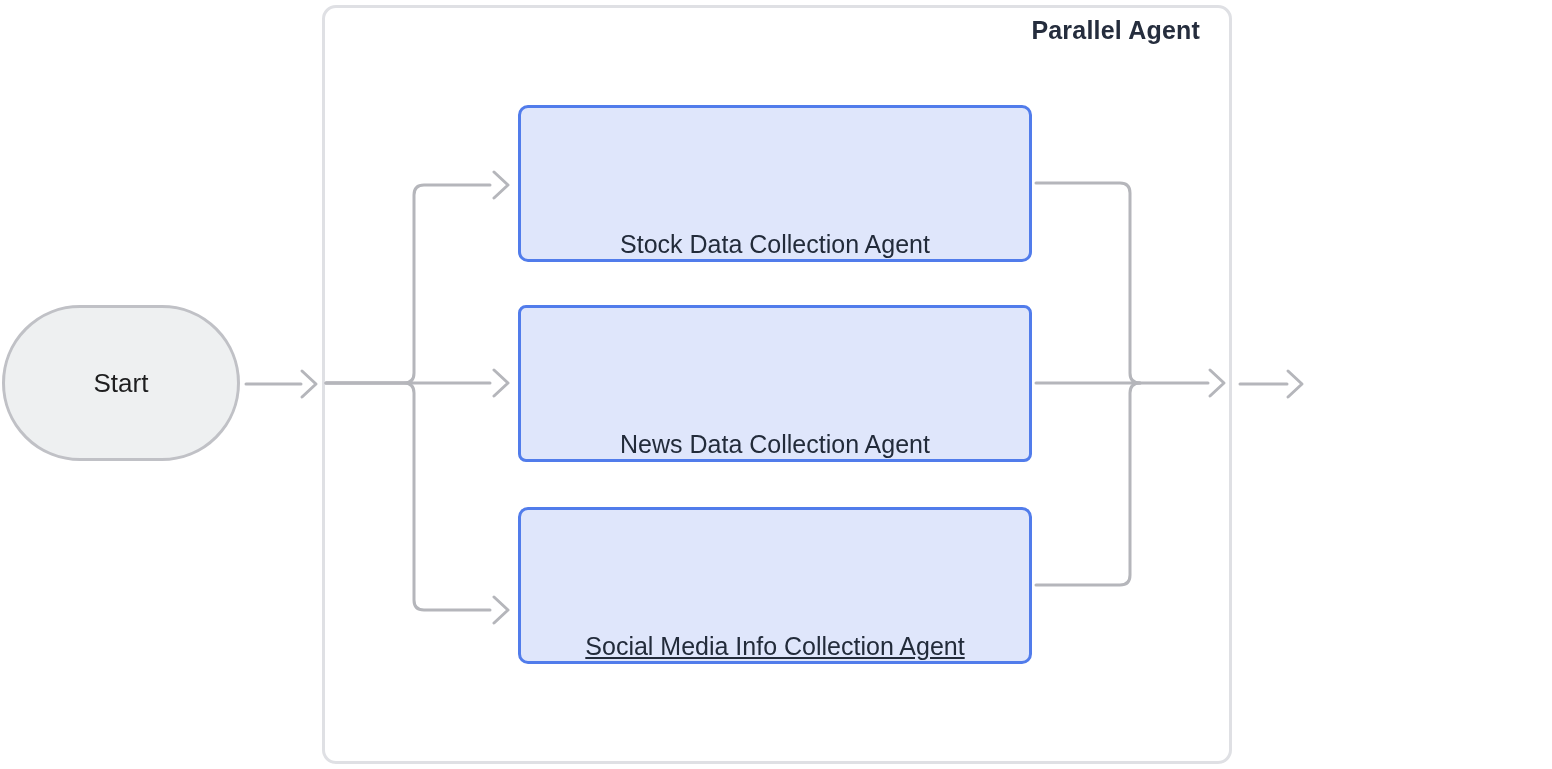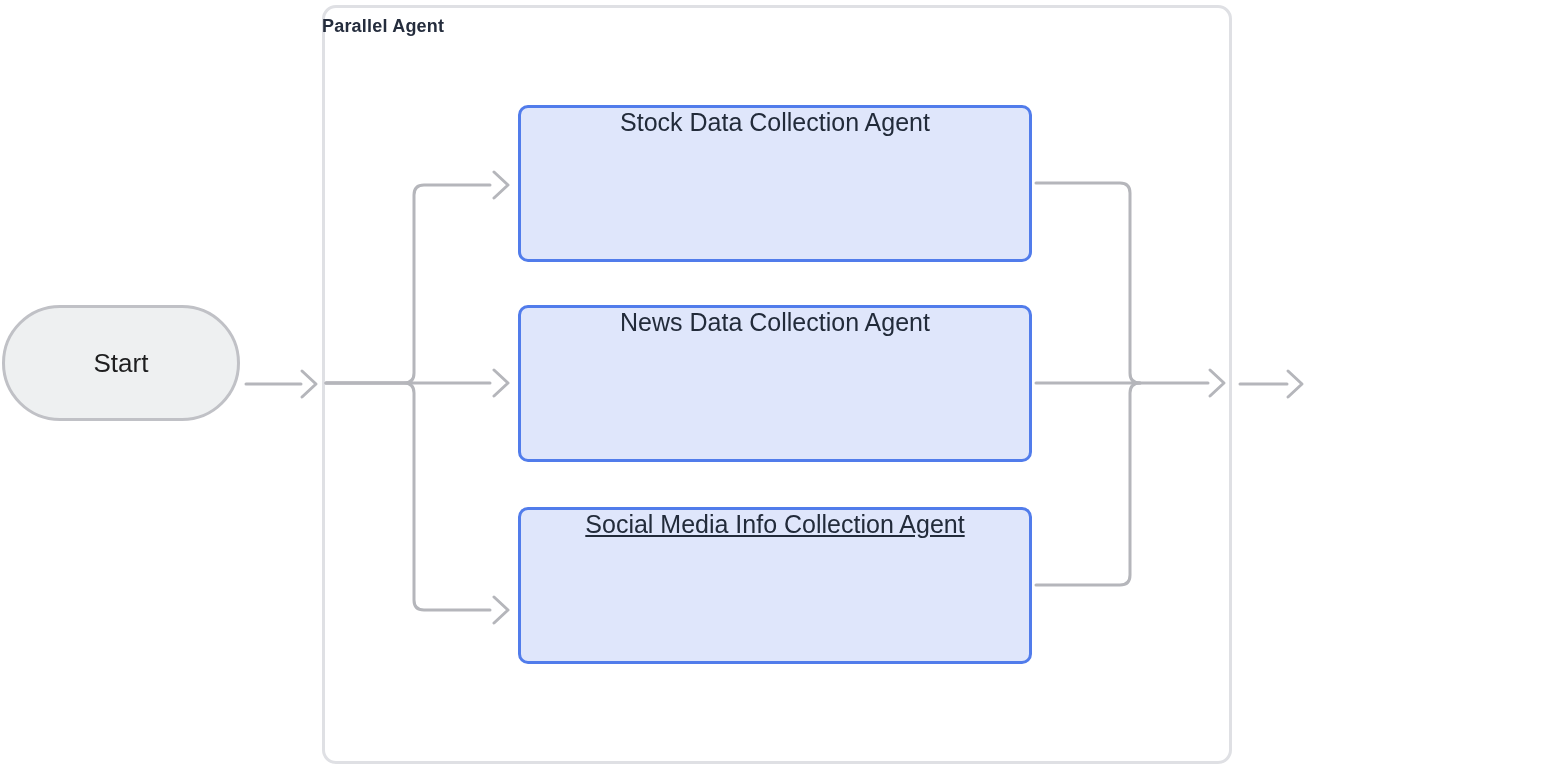--- a/index.html
+++ b/index.html
@@ -45,48 +45,48 @@
     left: 322px; top: 5px;
     width: 910px; height: 759px;
     background: transparent;
     border: 3px solid var(--container-border);
     border-radius: 14px;
   }
   .subgraph-title {
     position: absolute;
     left: 322px; top: 16px;
     width: 878px;
-    text-align: left;
-    font-size: 18px;
+    text-align: right;
+    font-size: 25px;
     font-weight: 700;
     color: var(--title-text);
     letter-spacing: 0.2px;
   }
   .agent-box {
     position: absolute;
     left: 518px;
     width: 514px;
     height: 157px;
     background: var(--agent-fill);
     border: 3px solid var(--agent-border);
     border-radius: 10px;
     display: flex;
-    align-items: flex-start;
+    align-items: flex-end;
     justify-content: center;
     font-size: 25px;
     color: var(--agent-text);
   }
   .agent-box.pos-1 { top: 105px; }
-  .agent-box.pos-2 { top: 305px; }
+  .agent-box.pos-2 { top: 305px; border-radius: 8px; }
   .agent-box.pos-3 { top: 507px; text-decoration: underline; }
   .terminal {
     position: absolute;
     top: 305px;
     width: 238px;
-    height: 116px;
+    height: 156px;
     background: var(--terminal-fill);
     border: 3px solid var(--terminal-border);
     border-radius: 78px;
     display: flex;
     align-items: center;
     justify-content: center;
     font-size: 26px;
     color: var(--terminal-text);
   }
   .terminal.start { left: 2px; }

